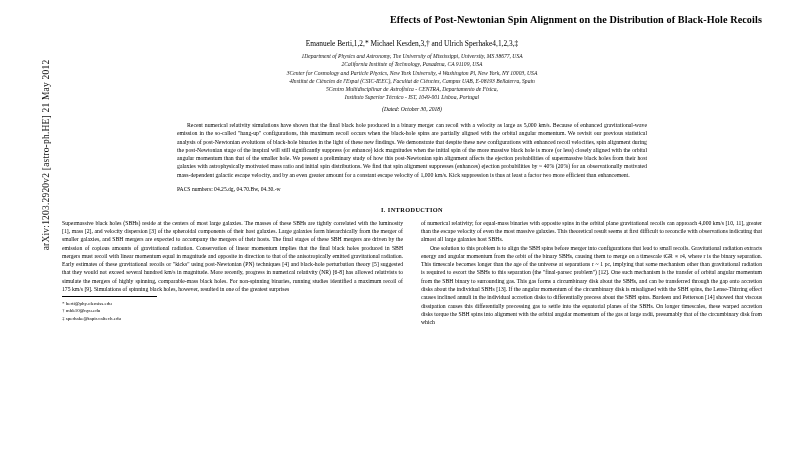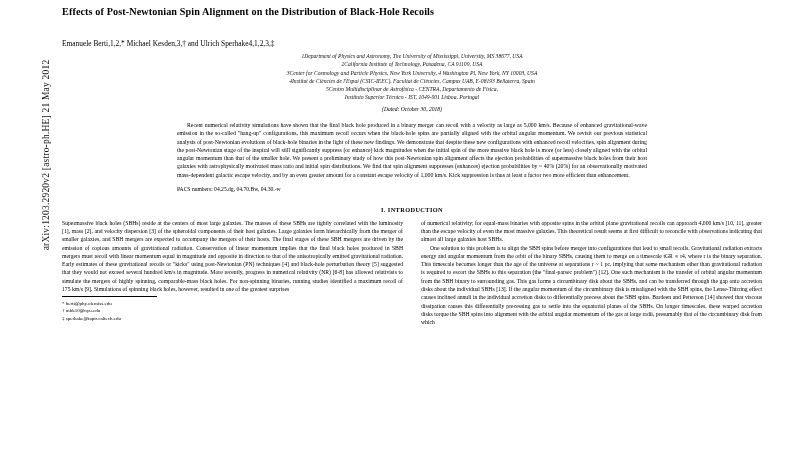--- a/index.html
+++ b/index.html
@@ -35,31 +35,32 @@
   .page {
     position: absolute;
     left: 62px;
     top: 0;
     width: 700px;
     height: 450px;
     padding: 0;
   }
 
   .title {
-    text-align: left;
+    text-align: right;
     font-size: 10.2px;
     font-weight: bold;
-    margin-top: 6px;
+    margin-top: 14px;
     line-height: 1.25;
     letter-spacing: 0.1px;
   }
 
   .authors {
+    text-align: center;
     font-size: 7.4px;
-    margin-top: 20px;
+    margin-top: 12px;
     line-height: 1.3;
   }
 
   .affils {
     text-align: center;
     font-size: 5.6px;
     font-style: italic;
     line-height: 1.45;
     margin-top: 4px;
     color: #111;

